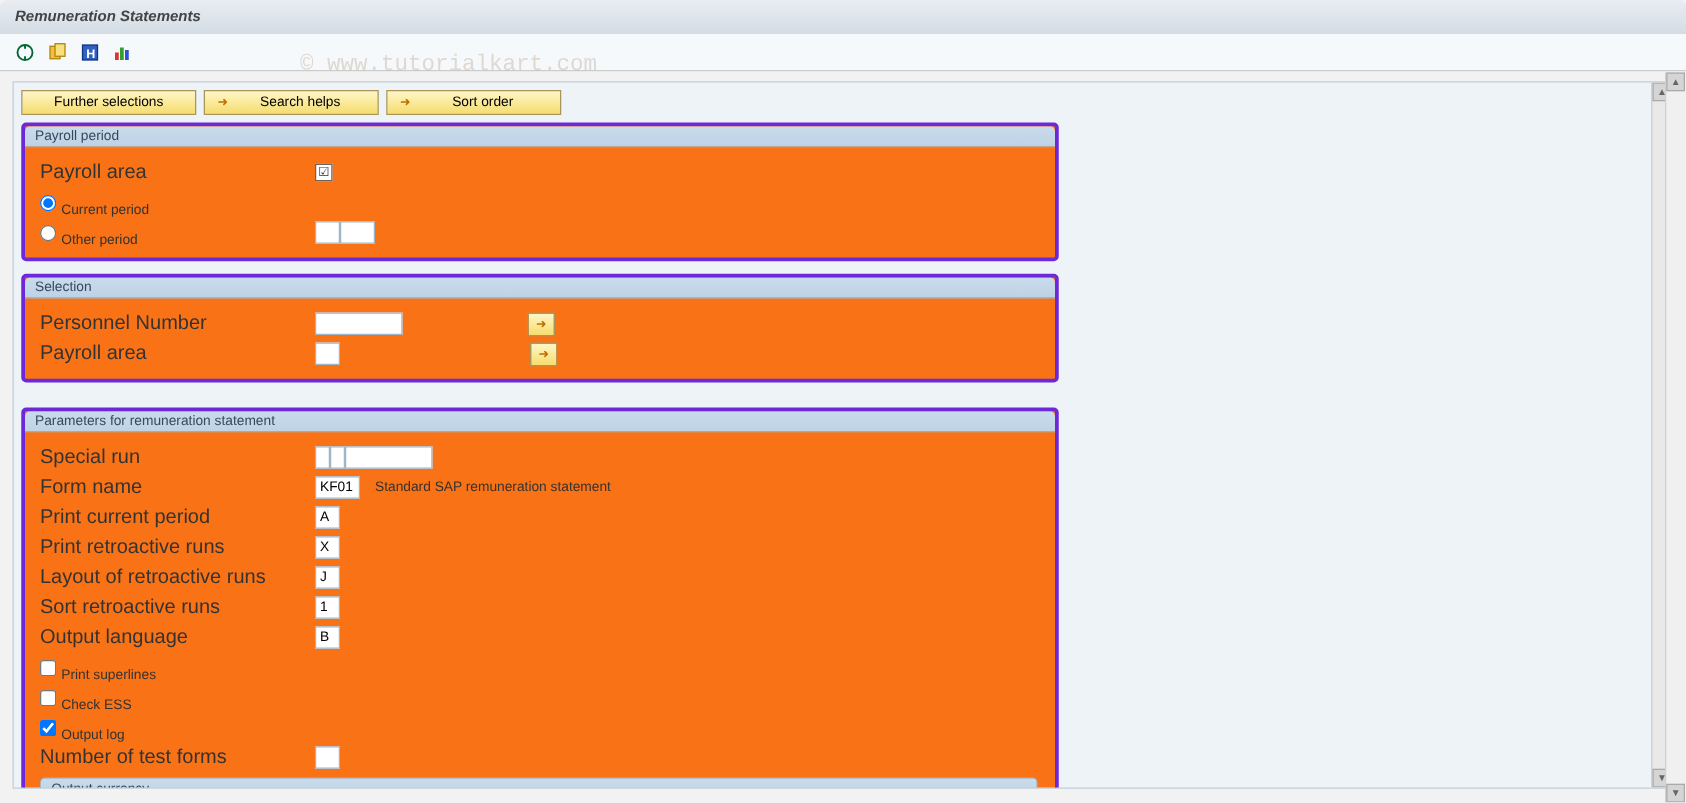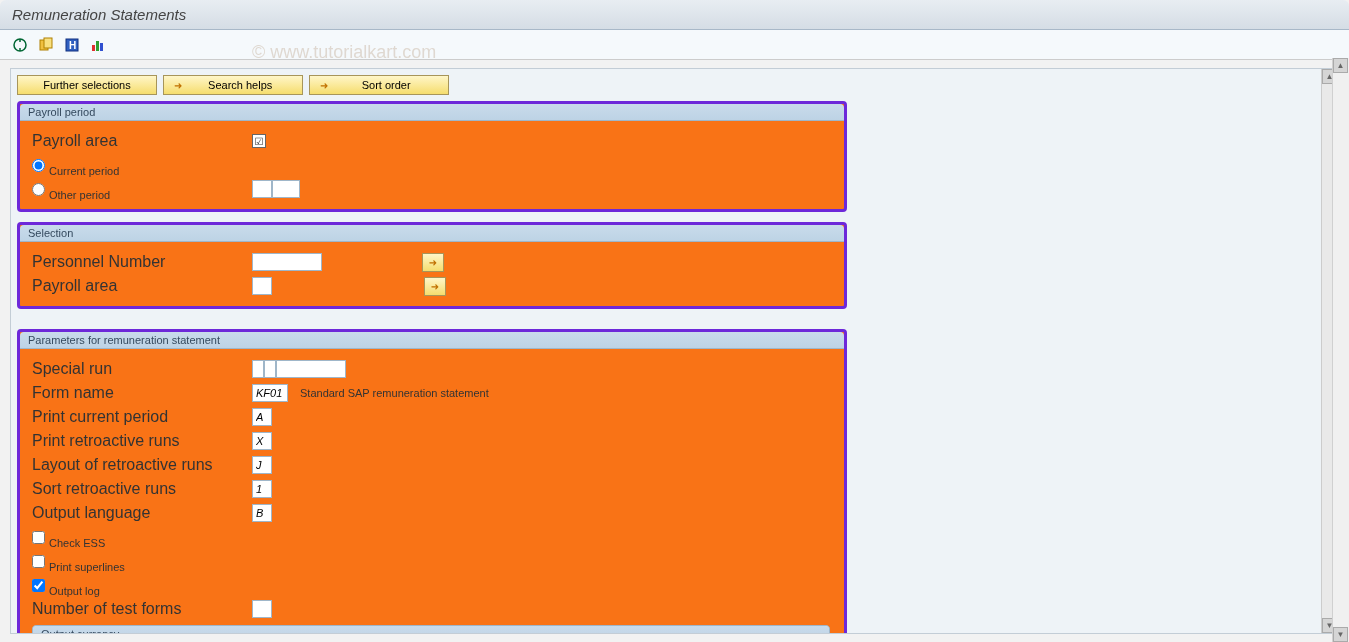--- a/index.html
+++ b/index.html
@@ -1,46 +1,46 @@
 <!DOCTYPE html>
 <html><head>
 <meta charset="utf-8">
 <style>
   * { box-sizing: border-box; margin: 0; padding: 0; }
   body { font-family: Arial, sans-serif; font-size: 12px; background: #f0f0f0; color: #333; }
   .app { width: 1349px; height: 642px; background: #f2f2f2; position: relative; overflow: hidden; }
   .header { background: linear-gradient(#e8edf2, #d5dde5); border-bottom: 1px solid #a8b8c8; padding: 6px 12px; border-top-left-radius: 6px; border-top-right-radius: 6px; }
-  .header-title { font-size: 15px; font-style: italic; font-weight: normal; color: #444; }
+  .header-title { font-size: 12px; font-style: italic; font-weight: bold; color: #444; }
   .toolbar { background: #f5f9fc; border-bottom: 1px solid #ccc; height: 30px; display: flex; align-items: center; gap: 10px; padding: 0 12px; }
   .tb-icon { width: 16px; height: 16px; display: inline-block; cursor: pointer; }
   .content { padding: 8px 10px 10px 10px; height: 584px; overflow: hidden; position: relative; }
   .content-inner { border: 1px solid #c3cdd6; height: 100%; background: #eef3f7; overflow-y: hidden; padding: 6px 6px 6px 6px; position: relative; }
   .btn-row { display: flex; gap: 6px; margin-bottom: 6px; }
   .btn-yellow { background: linear-gradient(#fff6c8, #f5dd6e); border: 1px solid #a7955a; padding: 3px 10px; font-size: 11px; cursor: pointer; display: flex; align-items: center; gap: 6px; min-width: 140px; justify-content: center; }
   .btn-yellow.withicon { justify-content: flex-start; }
   .arrow-small { font-size: 10px; color: #c07000; }
   .panel { background: #f97316; border: 3px solid #6d28d9; border-radius: 4px; margin-bottom: 10px; width: 830px; }
   .panel-title { background: linear-gradient(#c9dbeb, #bdd3e5); border-bottom: 1px solid #9fb6c9; padding: 2px 8px; font-size: 11px; color: #34495e; border-top-left-radius:4px; border-top-right-radius:4px; }
   .panel-body { padding: 8px 12px; }
   .row { display: flex; align-items: center; min-height: 24px; }
   .lbl { width: 220px; font-size: 16px; color: #333; }
-  input[type="text"].fld { border: 1px solid #9fb6c9; height: 18px; padding: 0 3px; font-size: 11px; background: #fff; font-style: italic; }
+  input[type="text"].fld { border: 1px solid #9fb6c9; height: 18px; padding: 0 3px; font-size: 11px; background: #fff; }
   .fld-tiny { width: 20px; }
   .fld-tiny2 { width: 28px; }
   .fld-med { width: 70px; }
   input[type="radio"], input[type="checkbox"] { margin-right: 4px; }
   .radio-lbl, .check-lbl { font-size: 11px; color: #333; margin-top: 12px; }
   .ext-btn { width: 22px; height: 19px; background: linear-gradient(#fff6c8, #f5dd6e); border: 1px solid #a7955a; display: inline-flex; align-items: center; justify-content: center; font-size: 10px; color: #c07000; cursor: pointer; margin-left: 100px; }
   .hint { font-size: 11px; color: #333; margin-left: 12px; }
   .sub-panel { background: #dde8f2; border: 1px solid #9fb6c9; border-radius: 4px; margin: 4px 0 0 0; width: 798px; }
   .scrollbar { position: absolute; right: 0; top: 0; bottom: 0; width: 17px; background: #e9e9e9; border-left: 1px solid #ccc; }
   .scroll-arrow { width: 15px; height: 15px; background: #d5d5d5; border: 1px solid #aaa; display:flex; align-items:center; justify-content:center; font-size:8px; color:#666; cursor:pointer; position:absolute; left:0; }
   .scroll-arrow.up { top: 0; }
   .scroll-arrow.down { bottom: 0; }
-  .watermark { position: absolute; top: 42px; left: 252px; font-size: 18px; color: rgba(160,120,80,0.25); pointer-events:none; }
+  .watermark { position: absolute; top: 42px; left: 240px; font-size: 18px; color: rgba(160,120,80,0.25); pointer-events:none;font-family:Liberation Mono, monospace; }
   .scrollbar-outer { position: absolute; right: 0; top: 58px; bottom: 0; width: 17px; background: #f0f0f0; border-left: 1px solid #d0d0d0; }
   .chk-indicator { width: 14px; height: 14px; border: 1px solid #666; display:inline-flex; align-items:center; justify-content:center; font-size:10px; background:#fff;}
 </style>
 </head>
 <body>
 
 <div class="app">
 
   <div class="header">
     <span class="header-title">Remuneration Statements</span>
@@ -164,27 +164,27 @@
             <span class="lbl">Sort retroactive runs</span>
             <input type="text" class="fld fld-tiny" value="1" style="">
           </div>
           <div class="row">
             <span class="lbl">Output language</span>
             <input type="text" class="fld fld-tiny" value="B" style="">
           </div>
           <div class="row">
             <label class="row">
               <input type="checkbox" style="">
-              <span class="check-lbl">Check ESS</span>
+              <span class="check-lbl">Print superlines</span>
             </label>
           </div>
           <div class="row">
             <label class="row">
               <input type="checkbox" style="">
-              <span class="check-lbl">Print superlines</span>
+              <span class="check-lbl">Check ESS</span>
             </label>
           </div>
           <div class="row">
             <label class="row">
               <input type="checkbox" checked="" style="">
               <span class="check-lbl">Output log</span>
             </label>
           </div>
           <div class="row">
             <span class="lbl">Number of test forms</span>

